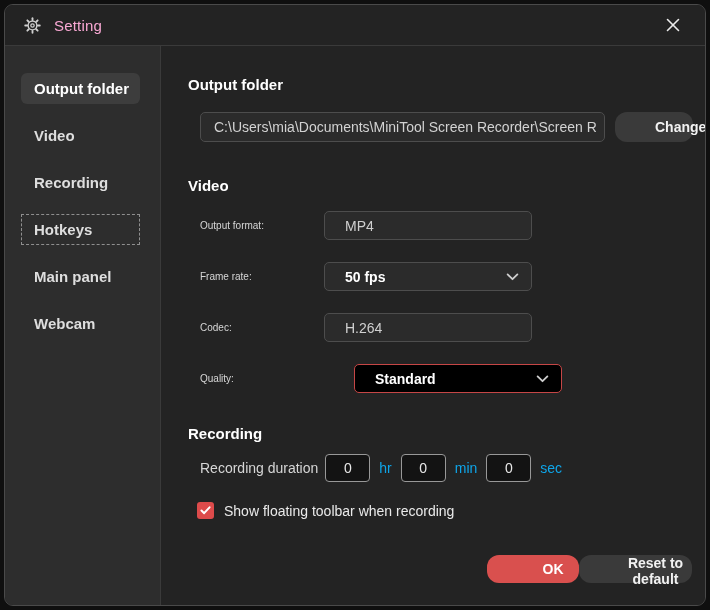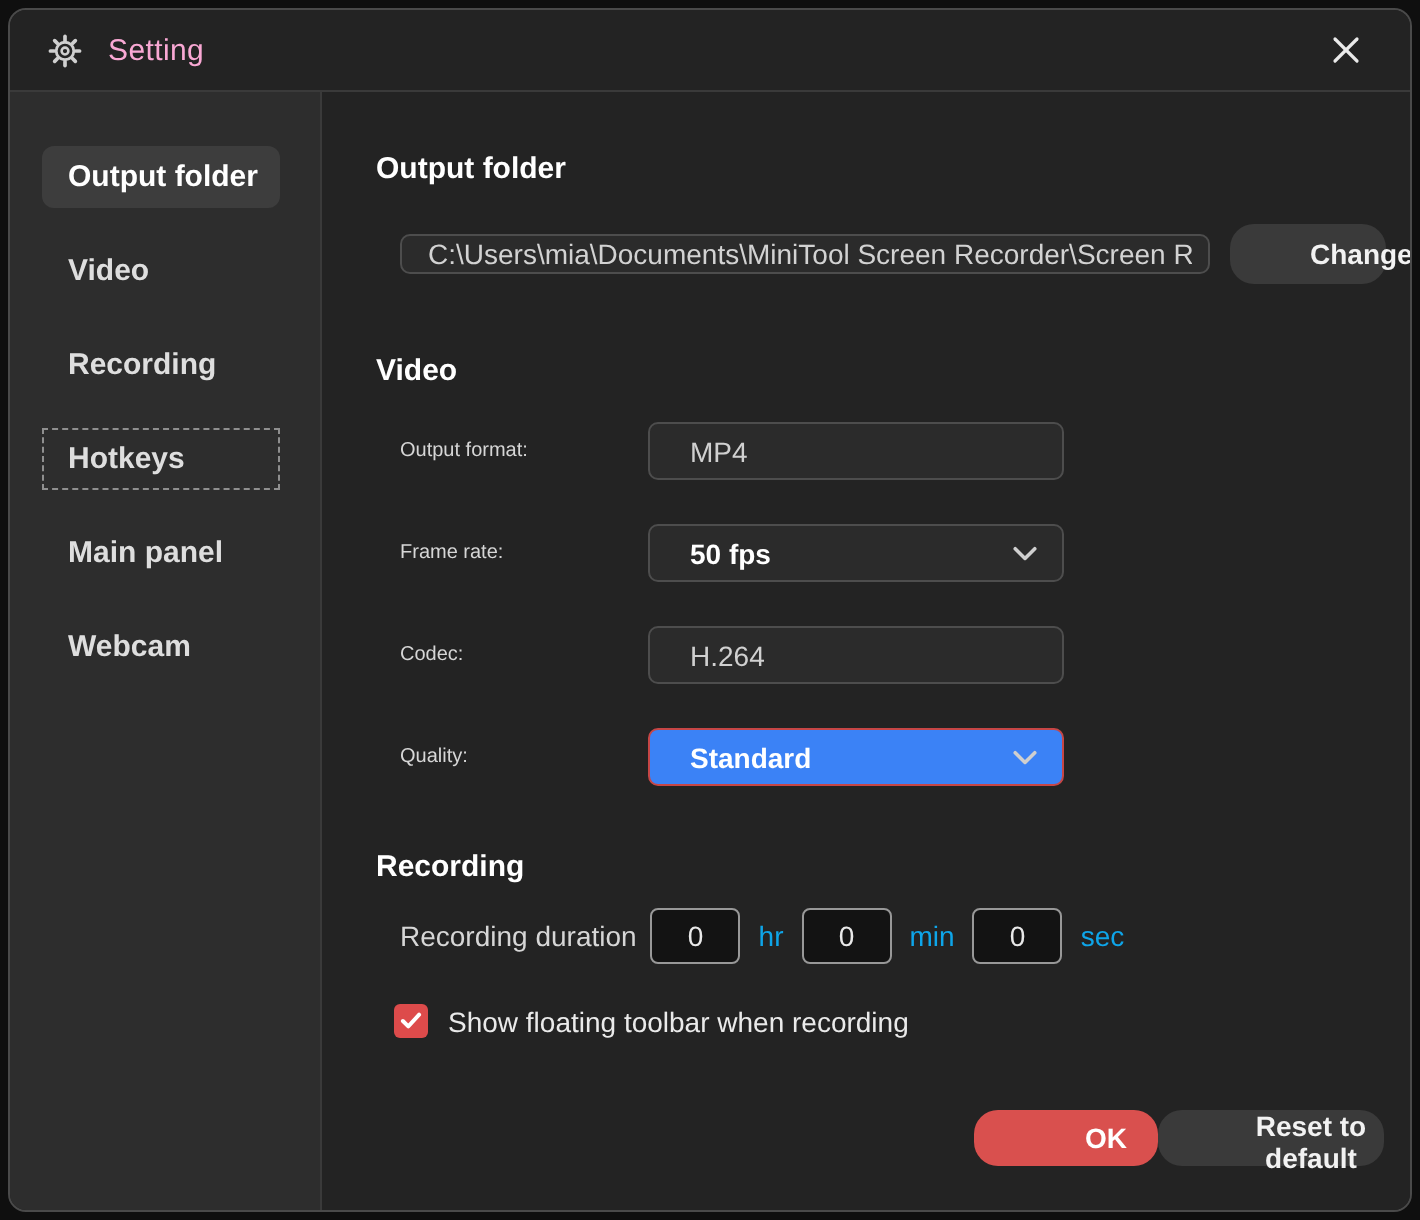--- a/index.html
+++ b/index.html
@@ -77,21 +77,21 @@
     color: #ffffff;
     font-size: 15px;
     font-weight: bold;
     line-height: 16px;
   }
   .h-output { margin-top: 31px; }
   .h-video  { margin-top: 36px; }
   .h-rec    { margin-top: 33px; }
   .path-row { margin-top: 19px; display: flex; align-items: center; margin-left: 12px; }
   .path-input {
-    width: 405px; height: 20px;
+    width: 405px; height: 30px;
     background: #2b2b2b;
     border: 1px solid #4d4d4d;
     border-radius: 5px;
     color: #d2d2d2;
     font-size: 14px;
     padding: 0 8px 0 13px;
     font-family: "Liberation Sans", sans-serif;
     outline: none;
   }
   .btn {
@@ -122,21 +122,21 @@
     padding: 0 12px 0 20px;
     font-size: 14px;
   }
   .field input {
     background: transparent; border: none; outline: none;
     color: #d0d0d0; font-size: 14px; width: 100%;
     font-family: "Liberation Sans", sans-serif;
   }
   .dropdown { cursor: pointer; justify-content: space-between; }
   .dropdown .dd-value { color: #ffffff; font-weight: bold; }
-  .dropdown.quality { border-color: #c64646; background: #3b82f6; }
+  .dropdown.quality { border-color: #c64646; background: #000000; margin-left: 30px; }
   .chev { display: inline-flex; }
   .duration-row {
     display: flex; align-items: center;
     margin-left: 12px; margin-top: 12px; height: 28px;
   }
   .duration-label { color: #d6d6d6; font-size: 14px; margin-right: 7px; }
   .dur-input {
     width: 45px; height: 28px;
     background: #131313;
     border: 1px solid #989898;

